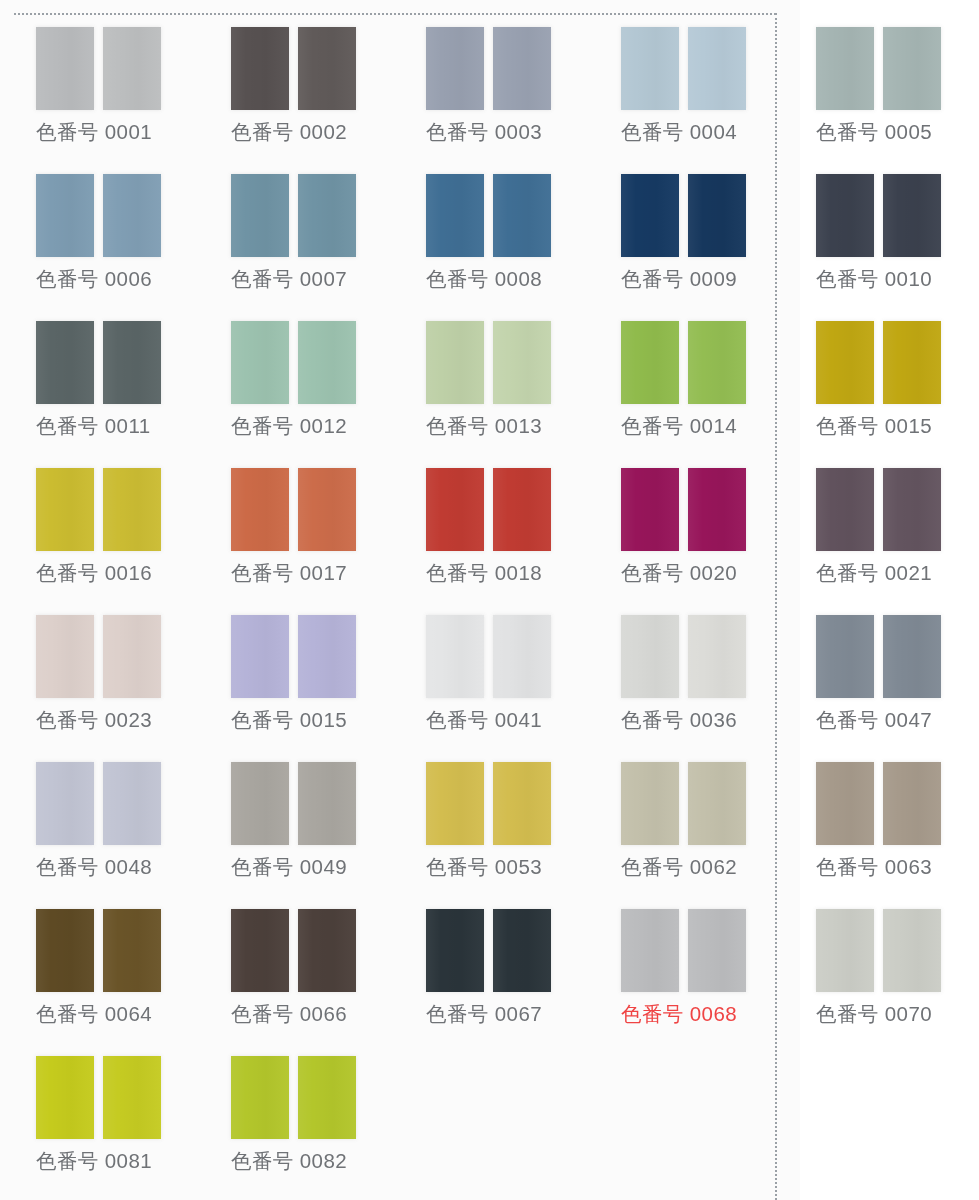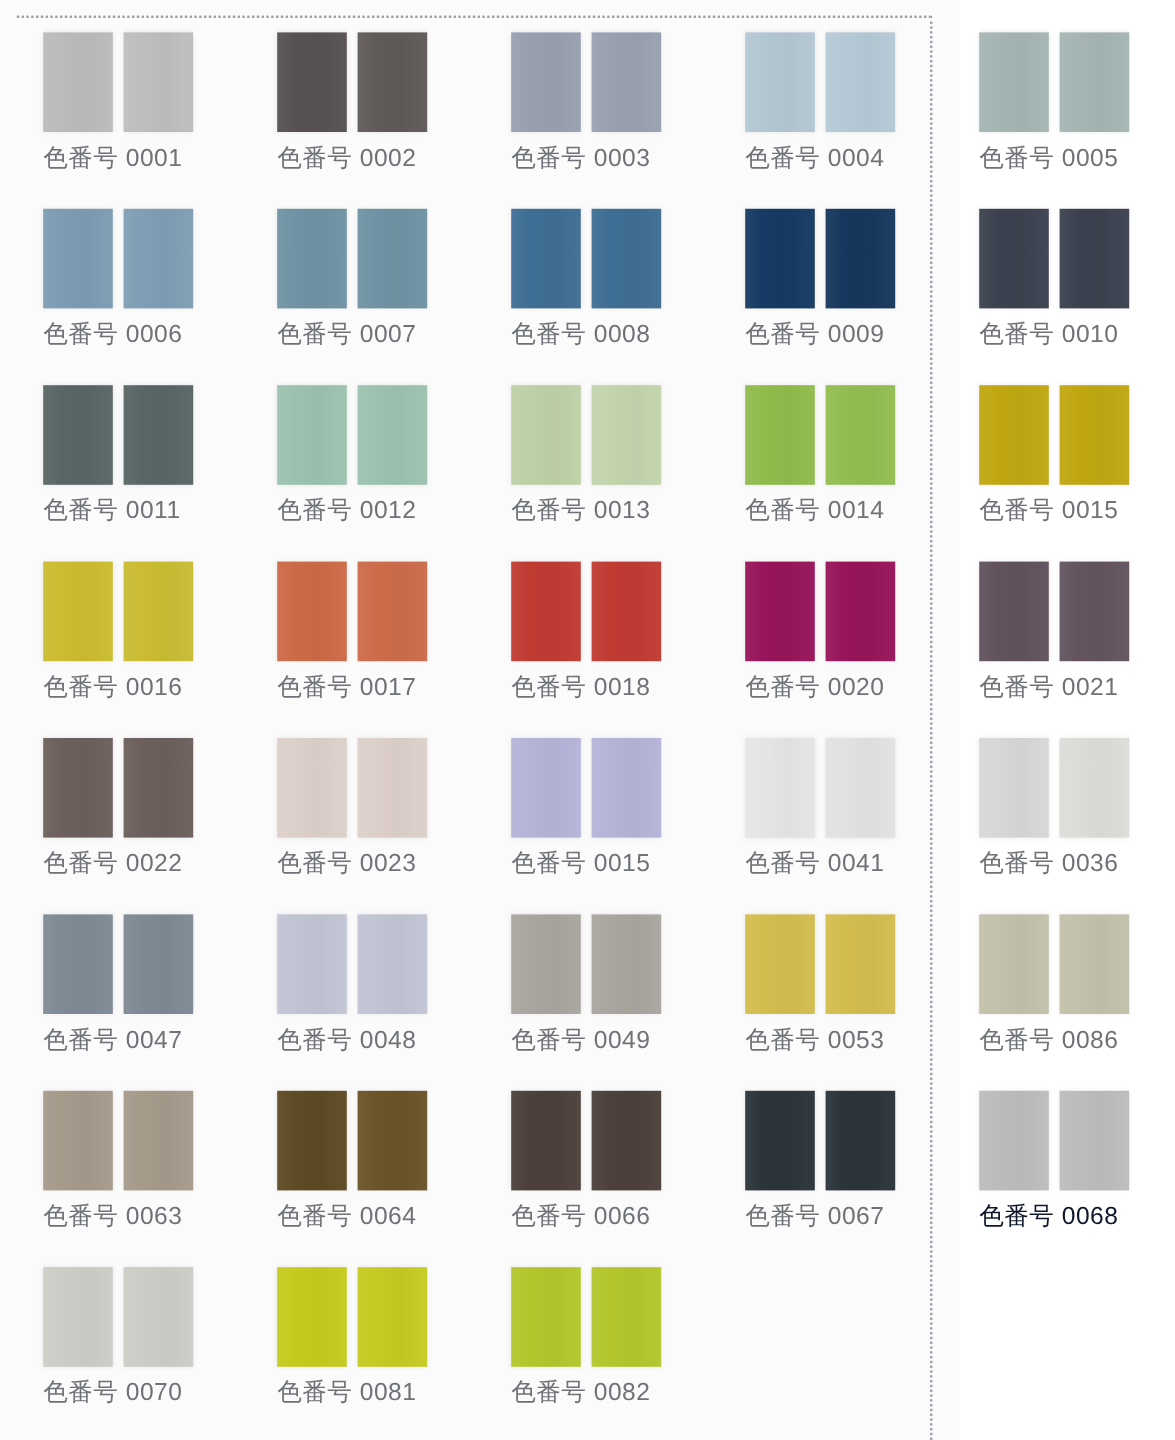--- a/index.html
+++ b/index.html
@@ -249,27 +249,20 @@
       </div>
       <div class="swatch-cell">
         <div class="swatch-pair">
           <div class="chip chip-a" style="background: rgb(97, 82, 93);"></div>
           <div class="chip chip-b" style="background: rgb(99, 84, 95);"></div>
         </div>
         <div class="swatch-label" style="color: rgb(111, 114, 118);">色番号 0021</div>
       </div>
       <div class="swatch-cell">
         <div class="swatch-pair">
-          <div class="chip chip-a" style="background: rgb(108, 95, 92);"></div>
-          <div class="chip chip-b" style="background: rgb(108, 95, 92);"></div>
-        </div>
-        <div class="swatch-label" style="color: rgb(111, 114, 118);">色番号 0022</div>
-      </div>
-      <div class="swatch-cell">
-        <div class="swatch-pair">
           <div class="chip chip-a" style="background: rgb(221, 208, 203);"></div>
           <div class="chip chip-b" style="background: rgb(221, 208, 203);"></div>
         </div>
         <div class="swatch-label" style="color: rgb(111, 114, 118);">色番号 0023</div>
       </div>
       <div class="swatch-cell">
         <div class="swatch-pair">
           <div class="chip chip-a" style="background: rgb(181, 179, 216);"></div>
           <div class="chip chip-b" style="background: rgb(181, 179, 216);"></div>
         </div>
@@ -315,21 +308,21 @@
           <div class="chip chip-a" style="background: rgb(211, 189, 79);"></div>
           <div class="chip chip-b" style="background: rgb(211, 189, 79);"></div>
         </div>
         <div class="swatch-label" style="color: rgb(111, 114, 118);">色番号 0053</div>
       </div>
       <div class="swatch-cell">
         <div class="swatch-pair">
           <div class="chip chip-a" style="background: rgb(195, 192, 171);"></div>
           <div class="chip chip-b" style="background: rgb(195, 192, 171);"></div>
         </div>
-        <div class="swatch-label" style="color: rgb(111, 114, 118);">色番号 0086</div>
+        <div class="swatch-label" style="color: rgb(111, 114, 118);">色番号 0062</div>
       </div>
       <div class="swatch-cell">
         <div class="swatch-pair">
           <div class="chip chip-a" style="background: rgb(166, 154, 139);"></div>
           <div class="chip chip-b" style="background: rgb(166, 154, 139);"></div>
         </div>
         <div class="swatch-label" style="color: rgb(111, 114, 118);">色番号 0063</div>
       </div>
       <div class="swatch-cell">
         <div class="swatch-pair">
@@ -350,21 +343,21 @@
           <div class="chip chip-a" style="background: rgb(42, 52, 58);"></div>
           <div class="chip chip-b" style="background: rgb(42, 52, 58);"></div>
         </div>
         <div class="swatch-label" style="color: rgb(111, 114, 118);">色番号 0067</div>
       </div>
       <div class="swatch-cell">
         <div class="swatch-pair">
           <div class="chip chip-a" style="background: rgb(187, 188, 190);"></div>
           <div class="chip chip-b" style="background: rgb(187, 188, 190);"></div>
         </div>
-        <div class="swatch-label" style="color: #0f172a;">色番号 0068</div>
+        <div class="swatch-label" style="color: #ef4444;">色番号 0068</div>
       </div>
       <div class="swatch-cell">
         <div class="swatch-pair">
           <div class="chip chip-a" style="background: rgb(203, 205, 198);"></div>
           <div class="chip chip-b" style="background: rgb(203, 205, 198);"></div>
         </div>
         <div class="swatch-label" style="color: rgb(111, 114, 118);">色番号 0070</div>
       </div>
       <div class="swatch-cell">
         <div class="swatch-pair">

